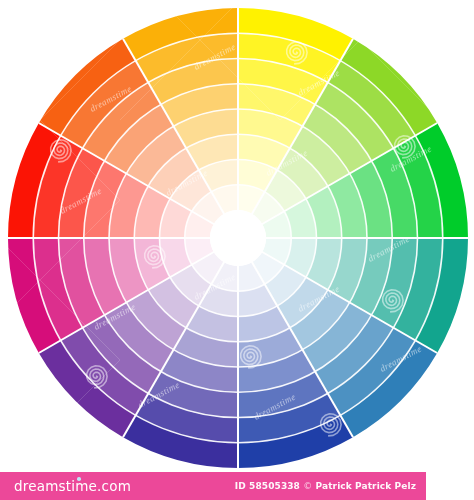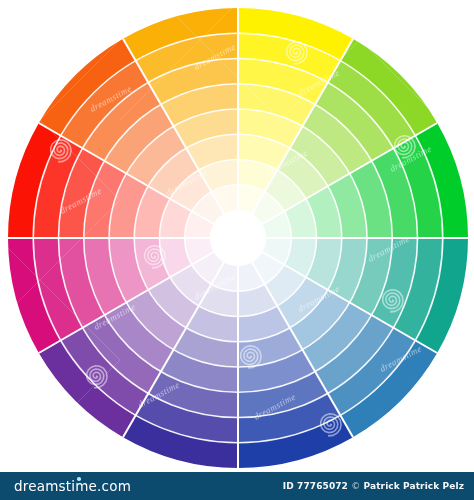--- a/index.html
+++ b/index.html
@@ -20,22 +20,22 @@
     font-size:9px;
     font-style:italic;
     letter-spacing:.4px;
     pointer-events:none;
   }
   .wm-spiral{fill:none;stroke:#ffffff;stroke-width:1.6;opacity:.5;}
   .wm-x{stroke:#ffffff;stroke-width:.7;opacity:.22;fill:none;}
 
   
   #footer{
-    position:absolute;left:0;top:472px;width:474px;height:28px;
-    background:#0c4a6e;
+    position:absolute;left:0;top:472px;width:426px;height:28px;
+    background:#ec4899;
     display:flex;align-items:center;justify-content:space-between;
     box-sizing:border-box;padding:0 10px 0 14px;
   }
   #footer-logo{
     color:#ffffff;
     font-family:"DejaVu Sans", sans-serif;
     font-size:13.5px;
     letter-spacing:.2px;
     position:relative;
     white-space:nowrap;
@@ -218,19 +218,19 @@
         </g>
     </svg>
   </div>
 
   <div id="footer">
     <div id="footer-logo">
       <span>dreamstime.com</span>
       <span class="dot"></span>
     </div>
     <div id="footer-credit">
-      <span>ID 77765072</span>
+      <span>ID 58505338</span>
       <span class="copy">©</span>
       <span>Patrick Patrick Pelz</span>
     </div>
   </div>
 
 </div>
 
 </body></html>

